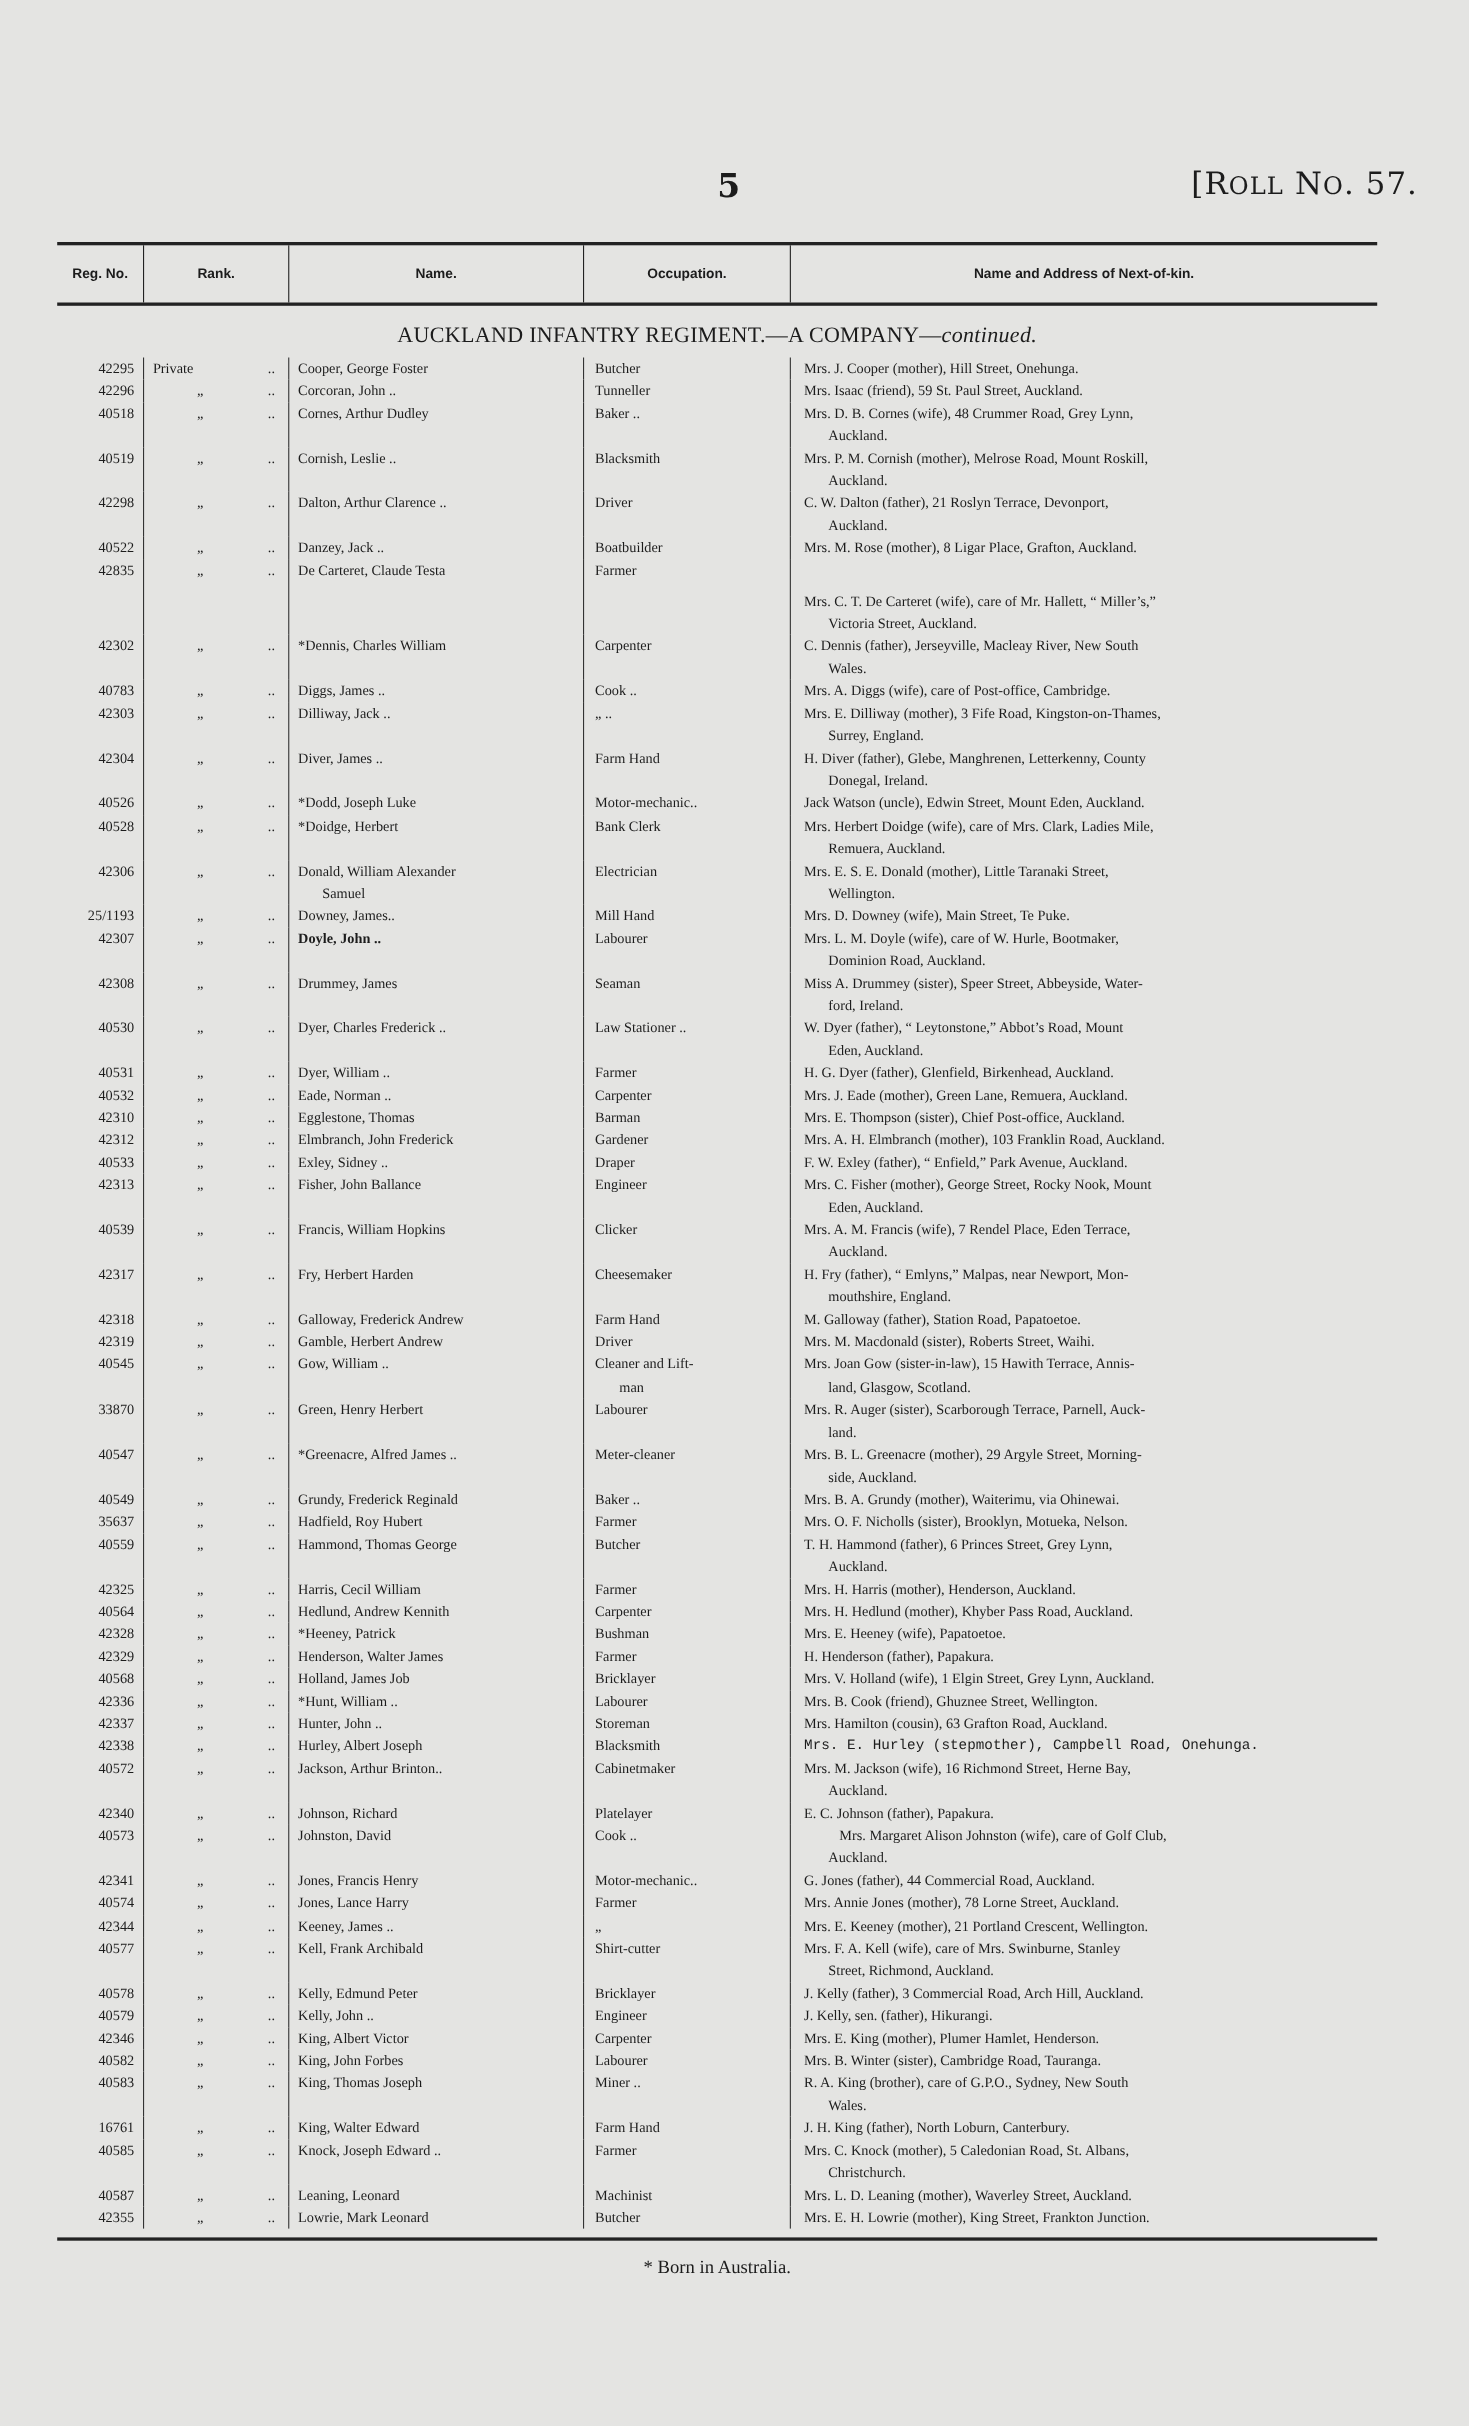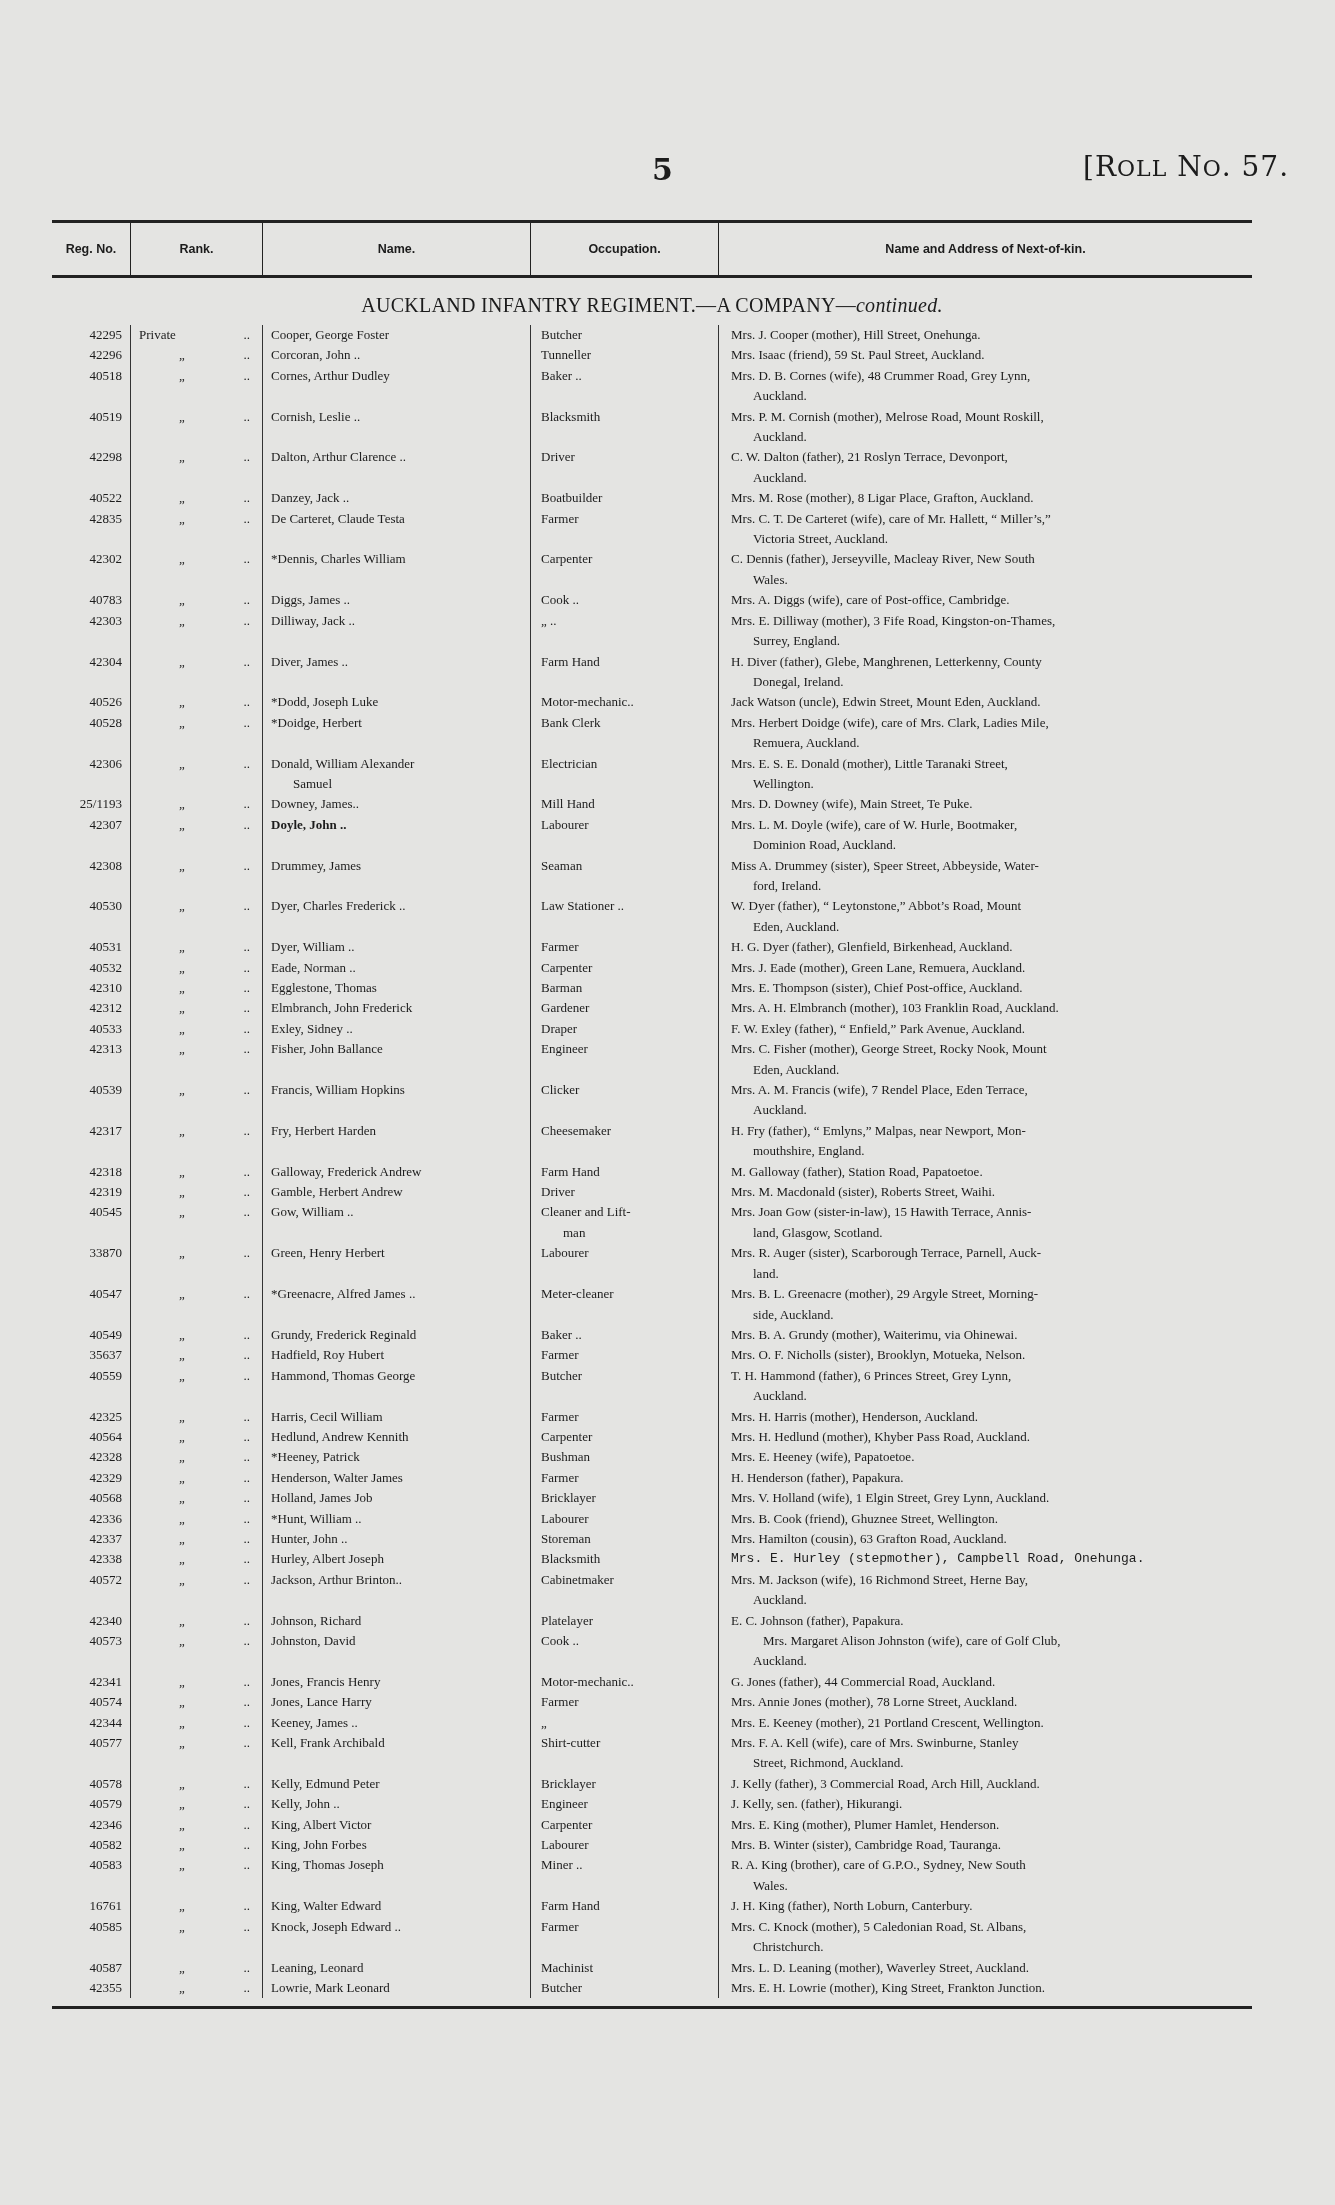--- a/index.html
+++ b/index.html
@@ -180,21 +180,21 @@
         <span class="ditto">„</span>
         <span>..</span>
       </div>
       <div class="cell c-name">
         <span style="display: block;">De Carteret, Claude Testa</span>
       </div>
       <div class="cell c-occ">
         <span style="display: block;">Farmer</span>
       </div>
       <div class="cell c-kin">
-        <span style="display: block;">Mrs. C. T. De Carteret (wife), care of Mr. Hallett, “ Miller’s,”</span>
+        <span style="display: block; margin-top: 28px;">Mrs. C. T. De Carteret (wife), care of Mr. Hallett, “ Miller’s,”</span>
         <span class="kin-cont" style="display: block;">Victoria Street, Auckland.</span>
       </div>
       <div class="cell c-reg">42302</div>
       <div class="cell c-rank">
         <span class="ditto">„</span>
         <span>..</span>
       </div>
       <div class="cell c-name">
         <span style="display: block;">*Dennis, Charles William</span>
       </div>
@@ -921,13 +921,14 @@
         <span style="display: block;">Lowrie, Mark Leonard</span>
       </div>
       <div class="cell c-occ">
         <span style="display: block;">Butcher</span>
       </div>
       <div class="cell c-kin">
         <span style="display: block;">Mrs. E. H. Lowrie (mother), King Street, Frankton Junction.</span>
       </div>
     </div>
   <div class="bottom-rule"></div>
+  <div class="footnote">* Born in Australia.</div>
 </div>
 
 </body></html>

